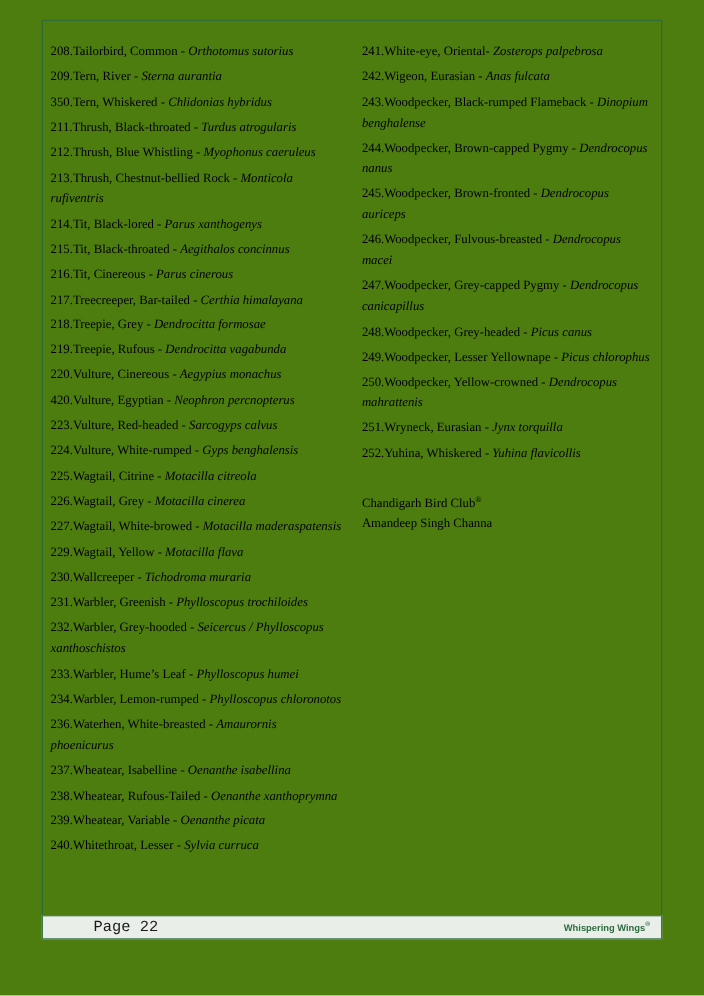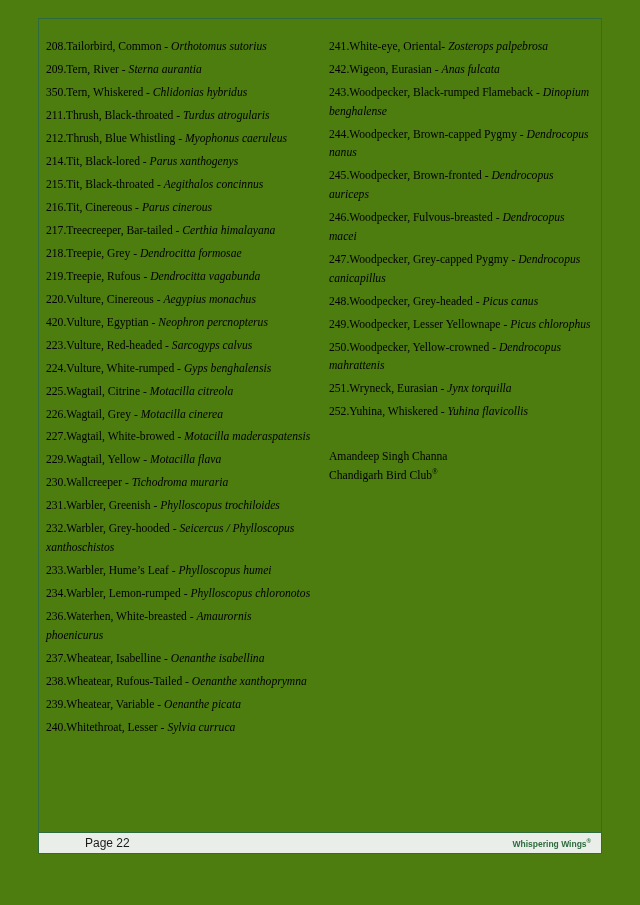--- a/index.html
+++ b/index.html
@@ -74,23 +74,23 @@
     height: 22px;
     background: #e9eee9;
     border: 1.5px solid #2e6b3e;
     box-sizing: border-box;
     display: flex;
     align-items: center;
     justify-content: space-between;
     padding: 0 10px;
   }
   .footer-left {
-    font-size: 12px;
+    font-size: 14px;
     color: #1a1a1a;
-    font-family: Liberation Sans, sans-serif;
+    font-family: Liberation Mono, monospace;
     padding-left: 36px;
   }
   .footer-right {
     font-size: 8.5px;
     color: #2e6b3e;
     font-family: "Liberation Sans", sans-serif;
     font-weight: bold;
   }
   .footer-right sup {
     font-size: 6px;
@@ -105,20 +105,21 @@
   <div class="page-frame"></div>
 
   <div class="content">
 
     <div class="column">
       <p class="entry"><span>208.</span><span>Tailorbird, Common - </span><span class="sci">Orthotomus sutorius</span></p>
       <p class="entry"><span>209.</span><span>Tern, River - </span><span class="sci">Sterna aurantia</span></p>
       <p class="entry"><span>350.</span><span>Tern, Whiskered - </span><span class="sci">Chlidonias hybridus</span></p>
       <p class="entry"><span>211.</span><span>Thrush, Black-throated - </span><span class="sci">Turdus atrogularis</span></p>
       <p class="entry"><span>212.</span><span>Thrush, Blue Whistling - </span><span class="sci">Myophonus caeruleus</span></p>
+      <p class="entry"><span>213.</span><span>Thrush, Chestnut-bellied Rock - </span><span class="sci">Monticola rufiventris</span></p>
       <p class="entry"><span>214.</span><span>Tit, Black-lored - </span><span class="sci">Parus xanthogenys</span></p>
       <p class="entry"><span>215.</span><span>Tit, Black-throated - </span><span class="sci">Aegithalos concinnus</span></p>
       <p class="entry"><span>216.</span><span>Tit, Cinereous - </span><span class="sci">Parus cinerous</span></p>
       <p class="entry"><span>217.</span><span>Treecreeper, Bar-tailed - </span><span class="sci">Certhia himalayana</span></p>
       <p class="entry"><span>218.</span><span>Treepie, Grey - </span><span class="sci">Dendrocitta formosae</span></p>
       <p class="entry"><span>219.</span><span>Treepie, Rufous - </span><span class="sci">Dendrocitta vagabunda</span></p>
       <p class="entry"><span>220.</span><span>Vulture, Cinereous - </span><span class="sci">Aegypius monachus</span></p>
       <p class="entry"><span>420.</span><span>Vulture, Egyptian - </span><span class="sci">Neophron percnopterus</span></p>
       <p class="entry"><span>223.</span><span>Vulture, Red-headed - </span><span class="sci">Sarcogyps calvus</span></p>
       <p class="entry"><span>224.</span><span>Vulture, White-rumped - </span><span class="sci">Gyps benghalensis</span></p>
@@ -146,22 +147,22 @@
       <p class="entry"><span>245.</span><span>Woodpecker, Brown-fronted - </span><span class="sci">Dendrocopus auriceps</span></p>
       <p class="entry"><span>246.</span><span>Woodpecker, Fulvous-breasted - </span><span class="sci">Dendrocopus macei</span></p>
       <p class="entry"><span>247.</span><span>Woodpecker, Grey-capped Pygmy - </span><span class="sci">Dendrocopus canicapillus</span></p>
       <p class="entry"><span>248.</span><span>Woodpecker, Grey-headed - </span><span class="sci">Picus canus</span></p>
       <p class="entry"><span>249.</span><span>Woodpecker, Lesser Yellownape - </span><span class="sci">Picus chlorophus</span></p>
       <p class="entry"><span>250.</span><span>Woodpecker, Yellow-crowned - </span><span class="sci">Dendrocopus mahrattenis</span></p>
       <p class="entry"><span>251.</span><span>Wryneck, Eurasian - </span><span class="sci">Jynx torquilla</span></p>
       <p class="entry"><span>252.</span><span>Yuhina, Whiskered - </span><span class="sci">Yuhina flavicollis</span></p>
 
       <div class="signature">
+        <span class="line"><span>Chandigarh Bird Club</span><sup>®</sup></span>
         <span class="line">Amandeep Singh Channa</span>
-        <span class="line"><span>Chandigarh Bird Club</span><sup>®</sup></span>
       </div>
     </div>
 
   </div>
 
   <div class="footer-bar">
     <span class="footer-left">Page 22</span>
     <span class="footer-right"><span>Whispering Wings</span><sup>®</sup></span>
   </div>
 

